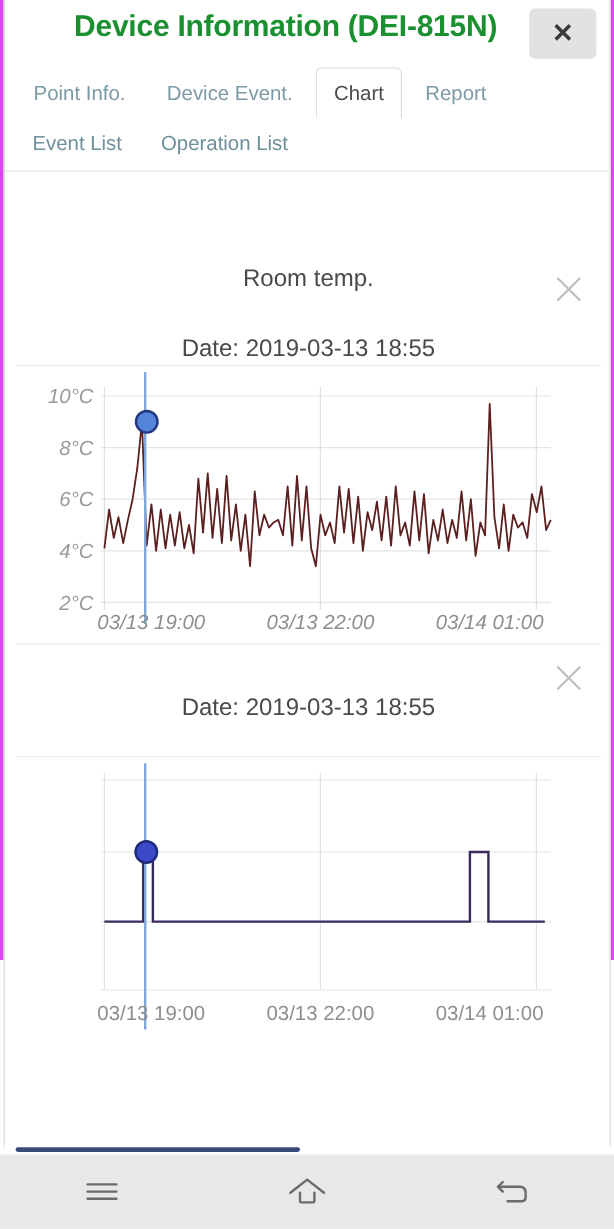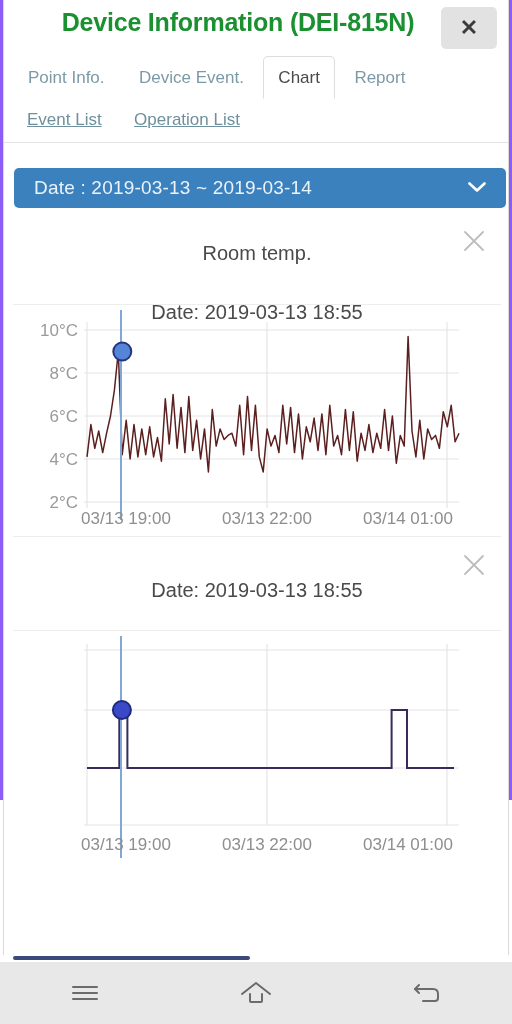--- a/index.html
+++ b/index.html
@@ -3,21 +3,21 @@
 <meta charset="utf-8">
 <title>Device Information</title>
 <style>
   html,body{margin:0;padding:0;}
   body{
     width:512px;height:1024px;overflow:hidden;
     background:#ffffff;
     font-family:"Liberation Sans","DejaVu Sans",sans-serif;
     -webkit-font-smoothing:antialiased;
   }
-  #app{position:relative;width:512px;height:800px;background:#8b5cf6;}
+  #app{position:relative;width:512px;height:800px;background:#d946ef;}
 
   
   .panel{
     position:absolute;left:3px;top:0;width:506px;height:958px;
     background:#fff;border-left:1px solid #d9d9d9;border-right:1px solid #d9d9d9;
     box-sizing:border-box;overflow:hidden;
   }
 
   
   .titlebar{position:relative;height:56px;}
@@ -42,42 +42,42 @@
     padding:11px 14px 10px 14px;line-height:20px;cursor:pointer;
     border:1px solid transparent;border-radius:5px 5px 0 0;box-sizing:border-box;
     vertical-align:top;
   }
   .tab.active{
     color:#4a4a4a;background:#fff;
     border:1px solid #dddddd;border-bottom-color:#fff;
   }
   .tab2{
     display:inline-block;font-size:17px;color:#6e8f9c;
-    padding:9px 14px;line-height:20px;cursor:pointer;vertical-align:top;text-decoration:underline;
+    padding:9px 14px;line-height:20px;cursor:pointer;vertical-align:top;
   }
   .tab-underline{
     position:absolute;left:0;right:0;bottom:0;height:1px;background:#e3e3e3;
   }
 
   
   .datebar{
     position:absolute;left:10px;top:168px;width:492px;height:40px;
     background:#3b81be;border-radius:5px;cursor:pointer;
   }
   .datebar-text{
     position:absolute;left:20px;top:9px;font-size:19px;color:#eaf2fa;
     letter-spacing:.2px;
   }
   .datebar-caret{
     position:absolute;right:20px;top:12px;color:#fff;font-size:15px;line-height:1;
   }
 
   
   .chart-head{position:absolute;left:0;width:506px;text-align:center;}
-  .chart-title{font-size:20px;color:#4a4a4a;line-height:26px;margin-top:21px;}
+  .chart-title{font-size:20px;color:#4a4a4a;line-height:26px;}
   .chart-line{font-size:20px;color:#4a4a4a;line-height:29px;margin-top:32px;}
   .chart-x{
     position:absolute;font-size:22px;color:#b9b9b9;line-height:1;cursor:pointer;
     font-family:"Liberation Sans",sans-serif;font-weight:300;
   }
   .sep{position:absolute;left:9px;width:488px;height:1px;background:#ededed;}
 
   .plot{position:absolute;left:0;width:506px;}
   .plot svg{display:block;}
   .axlabel{font-size:17px;fill:#8e8e8e;font-family:"Liberation Sans",sans-serif;}
@@ -114,41 +114,33 @@
       <div class="tab active">Chart</div>
       <div class="tab">Report</div>
     </div>
 
     <div class="tabrow2">
       <div class="tab2">Event List</div>
       <div class="tab2">Operation List</div>
       <div class="tab-underline"></div>
     </div>
 
-    <div class="datebar">
-      <div class="datebar-text">Date : 2019-03-13 ~ 2019-03-14</div>
-      <div class="datebar-caret">
-        <svg width="18" height="12" viewBox="0 0 18 12" aria-hidden="true">
-          <path d="M1.5 2.5 L9 9.5 L16.5 2.5" fill="none" stroke="#ffffff" stroke-width="2.6" stroke-linecap="round" stroke-linejoin="round"></path>
-        </svg>
-      </div>
-    </div>
 
     <div class="chart-head" style="top:219px;">
       <div class="chart-title">Room temp.</div>
       <div class="chart-line">Date: 2019-03-13 18:55</div>
     </div>
     <div class="chart-x" style="left:457px;top:228px;">
       <svg width="26" height="26" viewBox="0 0 26 26" aria-hidden="true">
         <path d="M4 4 L22 22 M22 4 L4 22" stroke="#bdbdbd" stroke-width="1.8" fill="none" stroke-linecap="round"></path>
       </svg>
     </div>
     <div class="sep" style="top:304px;"></div>
 
-    <div class="plot" style="top:310px;height:230px;">
+    <div class="plot" style="top:310px;height:230px;font-style:italic;">
       <svg width="506" height="230" viewBox="0 0 506 230" role="img" aria-label="Room temperature line chart">
 
         <g stroke="#e4e4e4" stroke-width="1">
           <line x1="80" y1="20" x2="455" y2="20"></line>
           <line x1="80" y1="63" x2="455" y2="63"></line>
           <line x1="80" y1="106" x2="455" y2="106"></line>
           <line x1="80" y1="149" x2="455" y2="149"></line>
           <line x1="80" y1="192" x2="455" y2="192"></line>
         </g>
 

